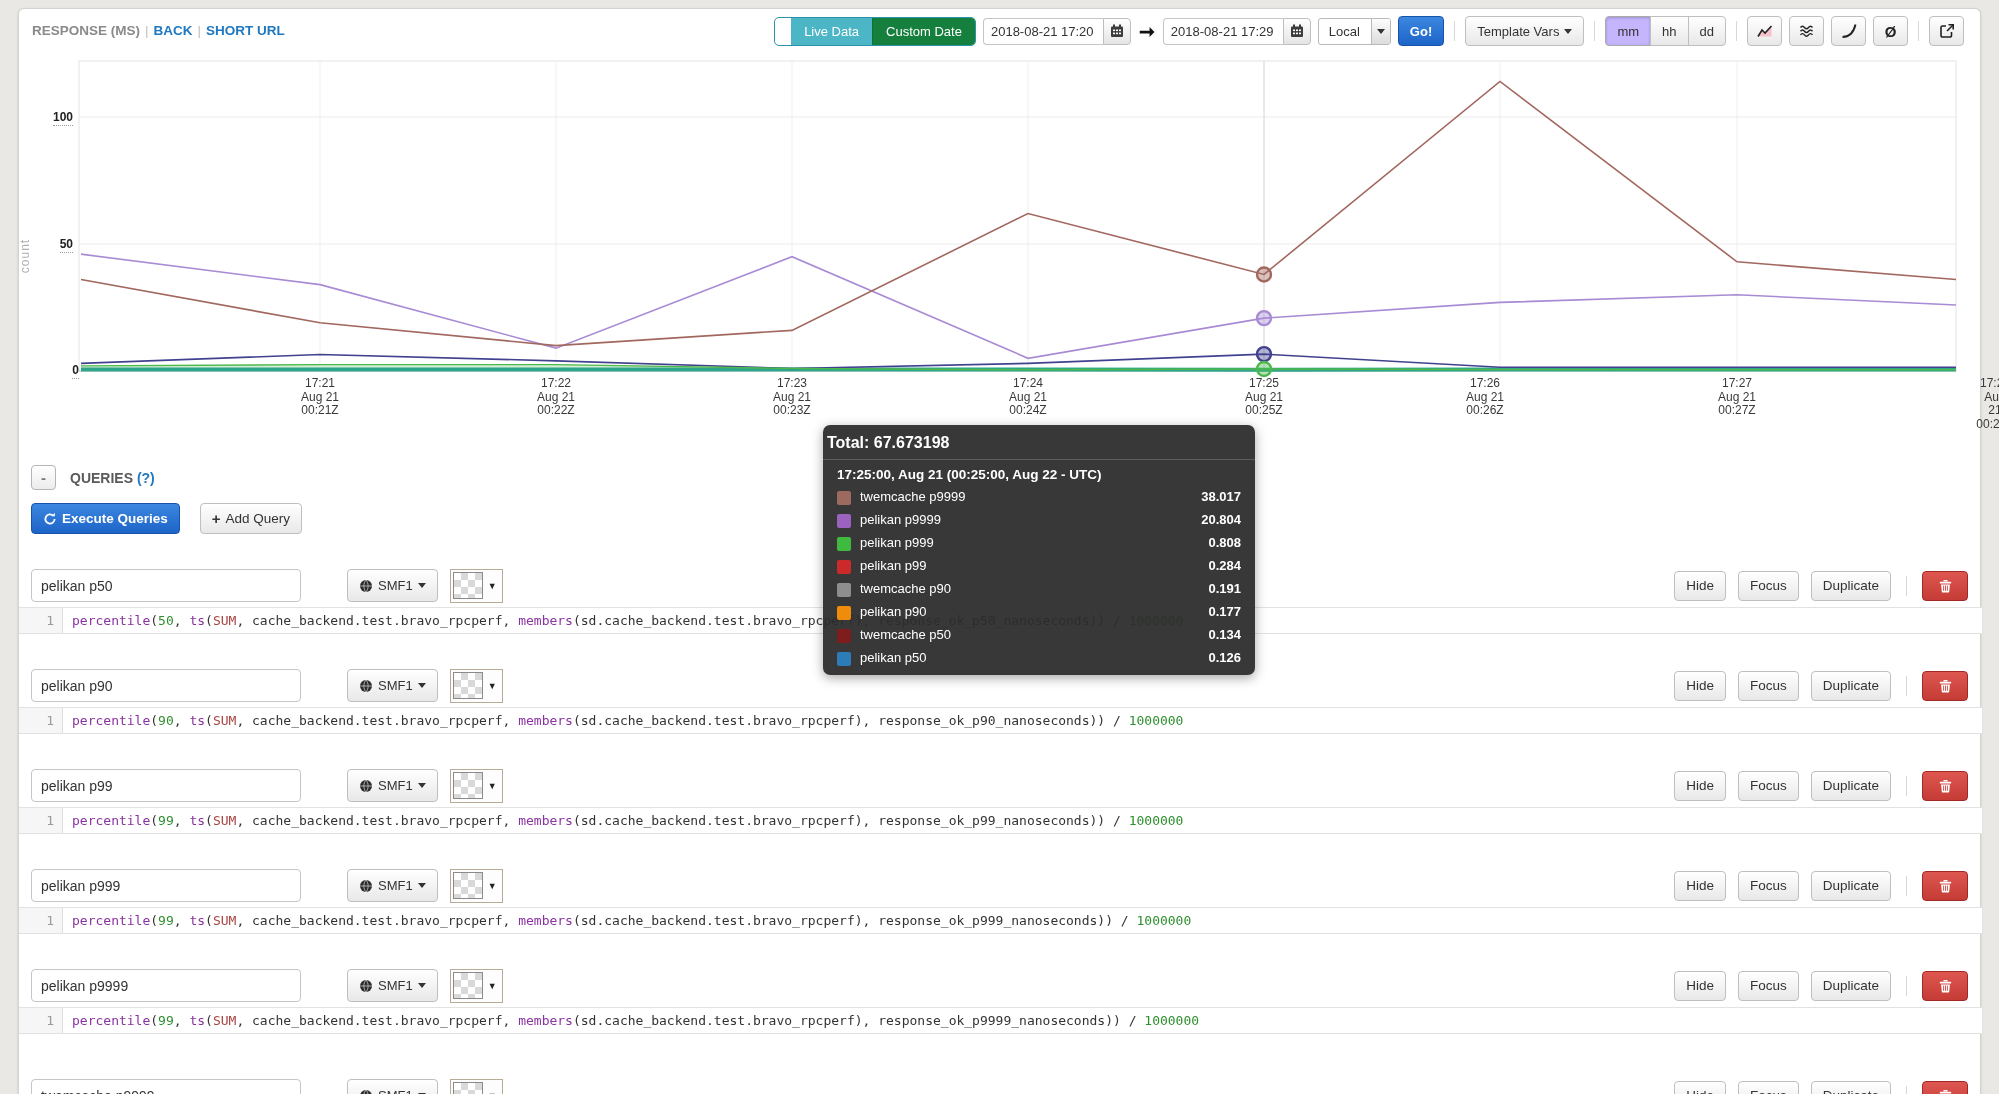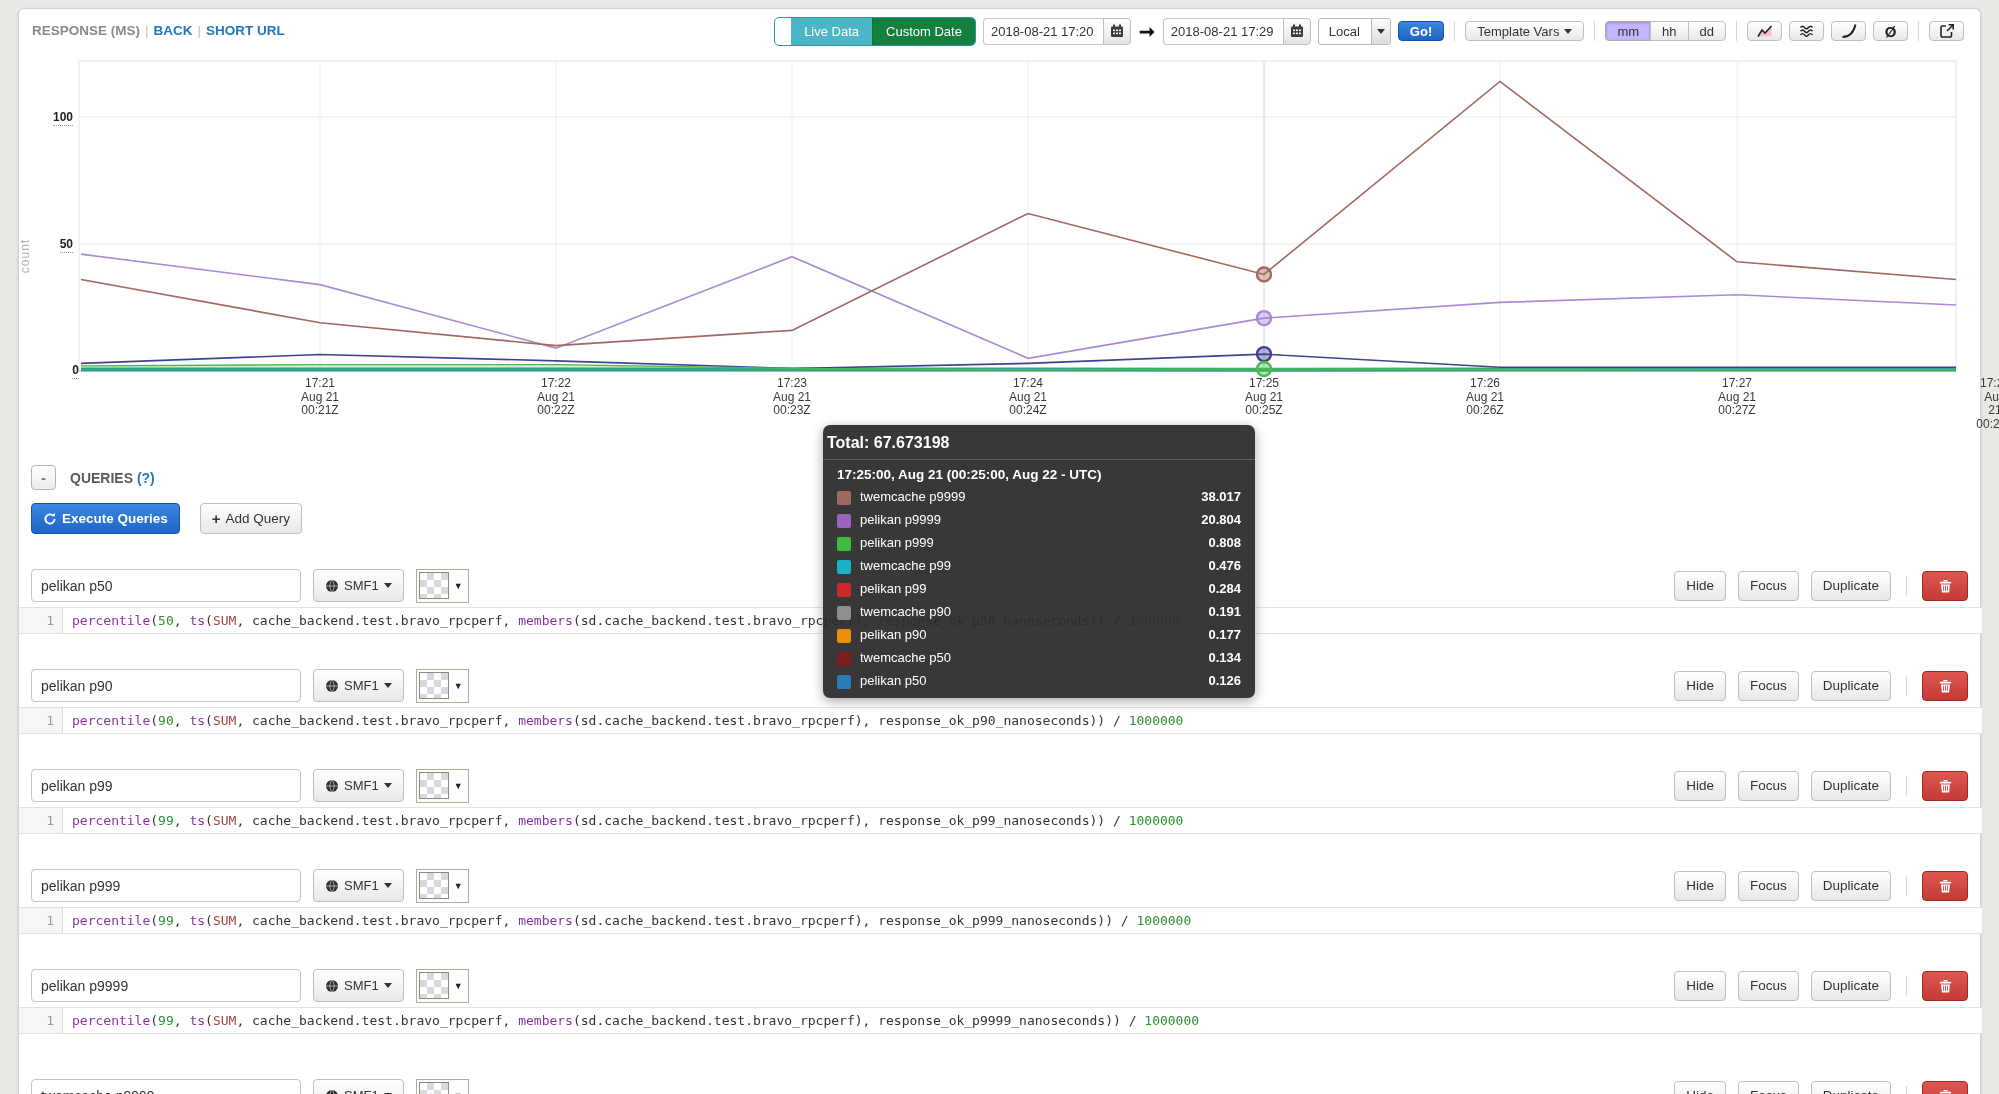--- a/index.html
+++ b/index.html
@@ -13,21 +13,21 @@
   
   .toolbar { position:absolute; left:0; top:0; width:100%; height:44px; }
   .tb-title { position:absolute; left:13px; top:14px; font-size:13.5px; font-weight:bold; color:#8a8a8a; }
   .tb-title .pipe { color:#c0c0c0; font-weight:normal; padding:0 5px; }
   .tb-title a { color:#2079c0; text-decoration:none; cursor:pointer; }
   .tb-right { position:absolute; right:16px; top:8px; display:flex; align-items:center; gap:7px; height:28px; }
   .vsep { width:1px; height:20px; background:#d8d8d8; margin:0 3px; }
 
   .btn { display:inline-flex; align-items:center; justify-content:center; gap:5px;
          background:linear-gradient(#ffffff,#e8e8e8); border:1px solid #bfbfbf; border-radius:4px;
-         color:#333; font-size:13px; height:20px; padding:0 11px; cursor:pointer; white-space:nowrap;
+         color:#333; font-size:13px; height:30px; padding:0 11px; cursor:pointer; white-space:nowrap;
          font-family:"Liberation Sans", sans-serif; }
   .btn.pressed { background:#c4b5fd; box-shadow:inset 0 1px 3px rgba(0,0,0,.2); border-color:#aaa; }
   .btn.icon-btn { width:35px; padding:0; }
   .btn-blue { background:linear-gradient(#3c87e0,#1d64c8); border:1px solid #1753a8; color:#fff; font-weight:bold; }
   .btn-red  { background:linear-gradient(#dd5750,#c53b35); border:1px solid #a12824; width:46px; padding:0; }
   .group { display:inline-flex; }
   .group .btn { border-radius:0; margin-left:-1px; }
   .group .btn:first-child { border-radius:4px 0 0 4px; margin-left:0; }
   .group .btn:last-child { border-radius:0 4px 4px 0; }
 
@@ -83,21 +83,21 @@
   .q-title { font-size:14px; font-weight:bold; color:#5a5a5a; }
   .q-help { color:#2079c0; font-weight:bold; cursor:pointer; }
   .exec-row { position:absolute; left:12px; top:494px; display:flex; gap:20px;align-items:flex-end; }
   .exec-row .btn { height:31px; font-size:13.5px; }
   .plus-glyph { font-weight:bold; font-size:15px; }
 
   .qrow { position:absolute; left:0; width:1963px; height:96px; }
   .qcontrols { position:absolute; left:12px; right:14px; top:0; height:33px; display:flex; align-items:center; gap:12px; }
   .qname { width:270px; height:33px; border:1px solid #c5c5c5; border-radius:4px; padding:0 9px; font-size:14px;
            color:#333; background:#fff; font-family:"Liberation Sans", sans-serif; }
-  .smf-btn { height:33px; }
+  .smf-btn { height:33px;margin-left:34px; }
   .colorpick { display:inline-flex; align-items:center; height:34px; border:1px solid #b7ab96; background:#fdfdfd;
                padding:2px; cursor:pointer; gap:2px; }
   .checker { width:30px; height:27px; border:1px solid #8a8a8a; background-color:#fff;
              background-image:linear-gradient(45deg,#d9d9d9 25%,transparent 25%,transparent 75%,#d9d9d9 75%),
                               linear-gradient(45deg,#d9d9d9 25%,transparent 25%,transparent 75%,#d9d9d9 75%);
              background-size:14px 14px; background-position:0 0,7px 7px; }
   .cp-arrow { font-size:9px; color:#222; padding:0 3px; }
   .spacer { flex:1; }
   .rowbtn { height:30px; font-size:13.5px; }
 
@@ -589,25 +589,20 @@
           <span class="tt-swatch" style="background: rgb(154, 99, 192);"></span>
           <span class="tt-name">pelikan p9999</span>
           <span class="tt-val">20.804</span>
         </div>
         <div class="tt-row">
           <span class="tt-swatch" style="background: rgb(63, 186, 63);"></span>
           <span class="tt-name">pelikan p999</span>
           <span class="tt-val">0.808</span>
         </div>
         <div class="tt-row">
-          <span class="tt-swatch" style="background: rgb(23, 178, 196);"></span>
-          <span class="tt-name">twemcache p99</span>
-          <span class="tt-val">0.476</span>
-        </div>
-        <div class="tt-row">
           <span class="tt-swatch" style="background: rgb(204, 42, 42);"></span>
           <span class="tt-name">pelikan p99</span>
           <span class="tt-val">0.284</span>
         </div>
         <div class="tt-row">
           <span class="tt-swatch" style="background: rgb(142, 142, 142);"></span>
           <span class="tt-name">twemcache p90</span>
           <span class="tt-val">0.191</span>
         </div>
         <div class="tt-row">

